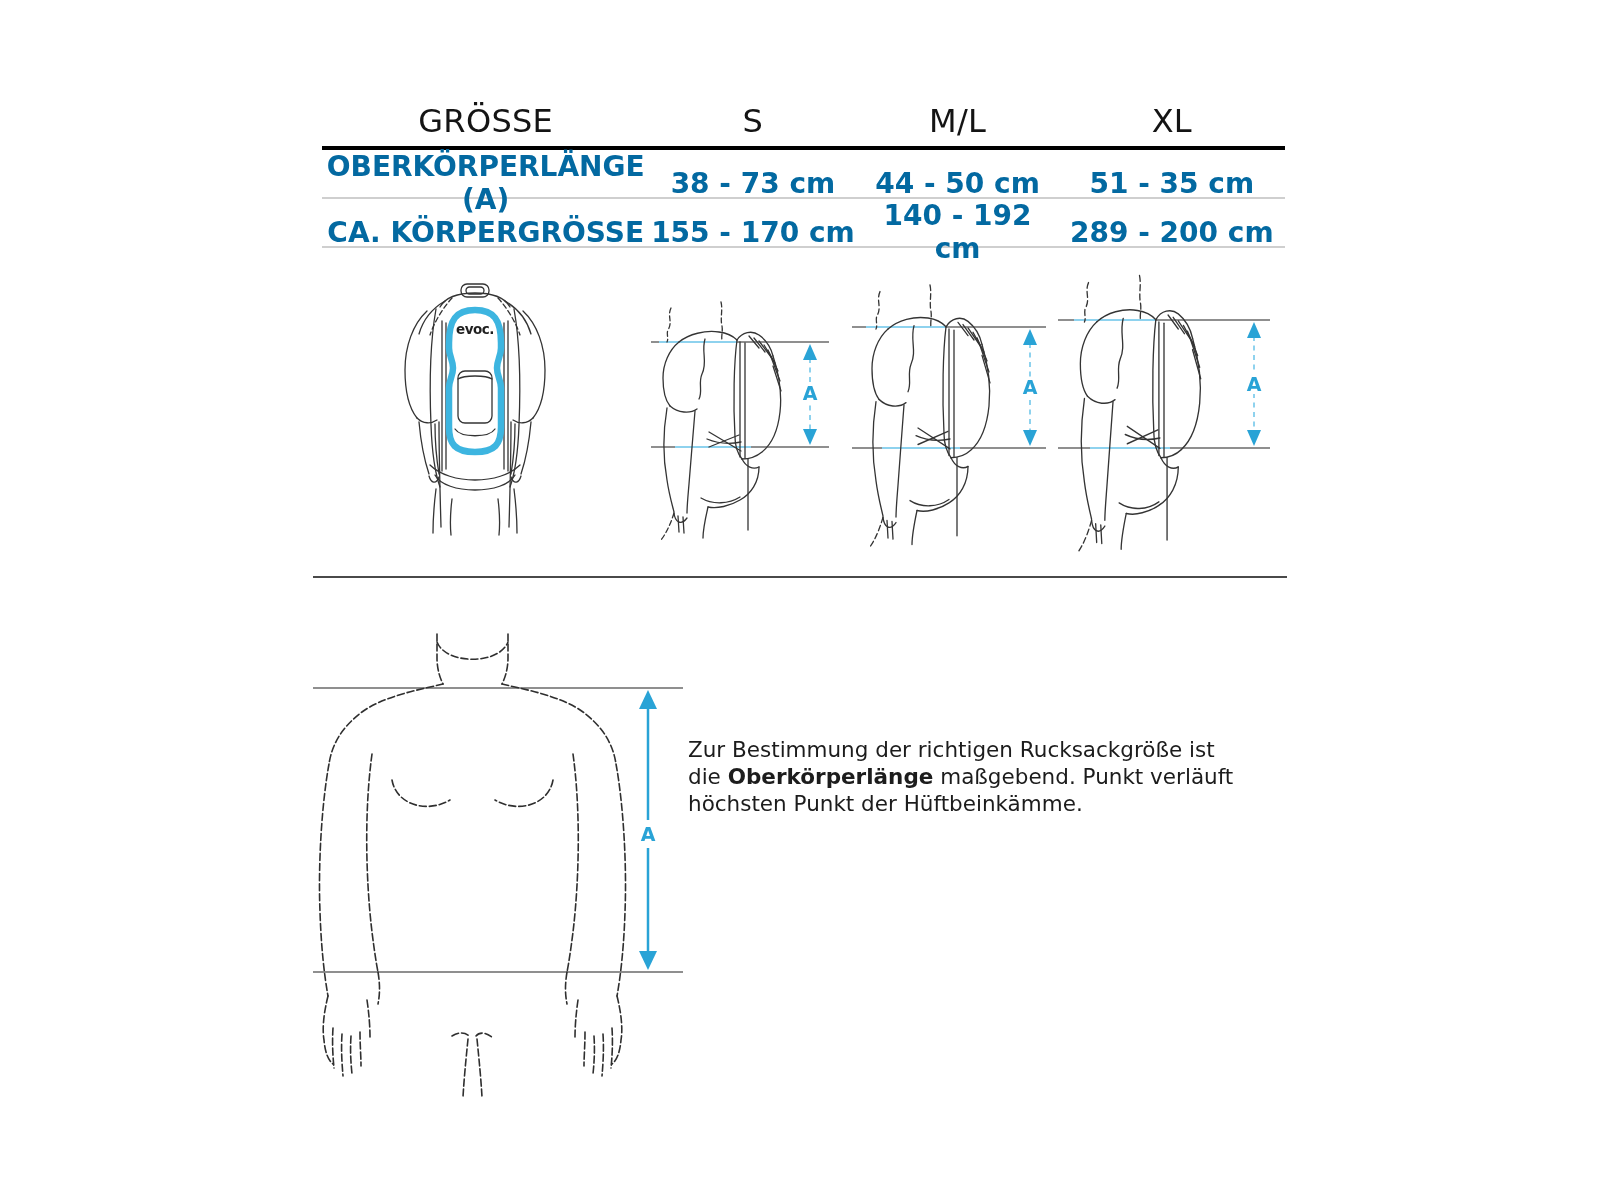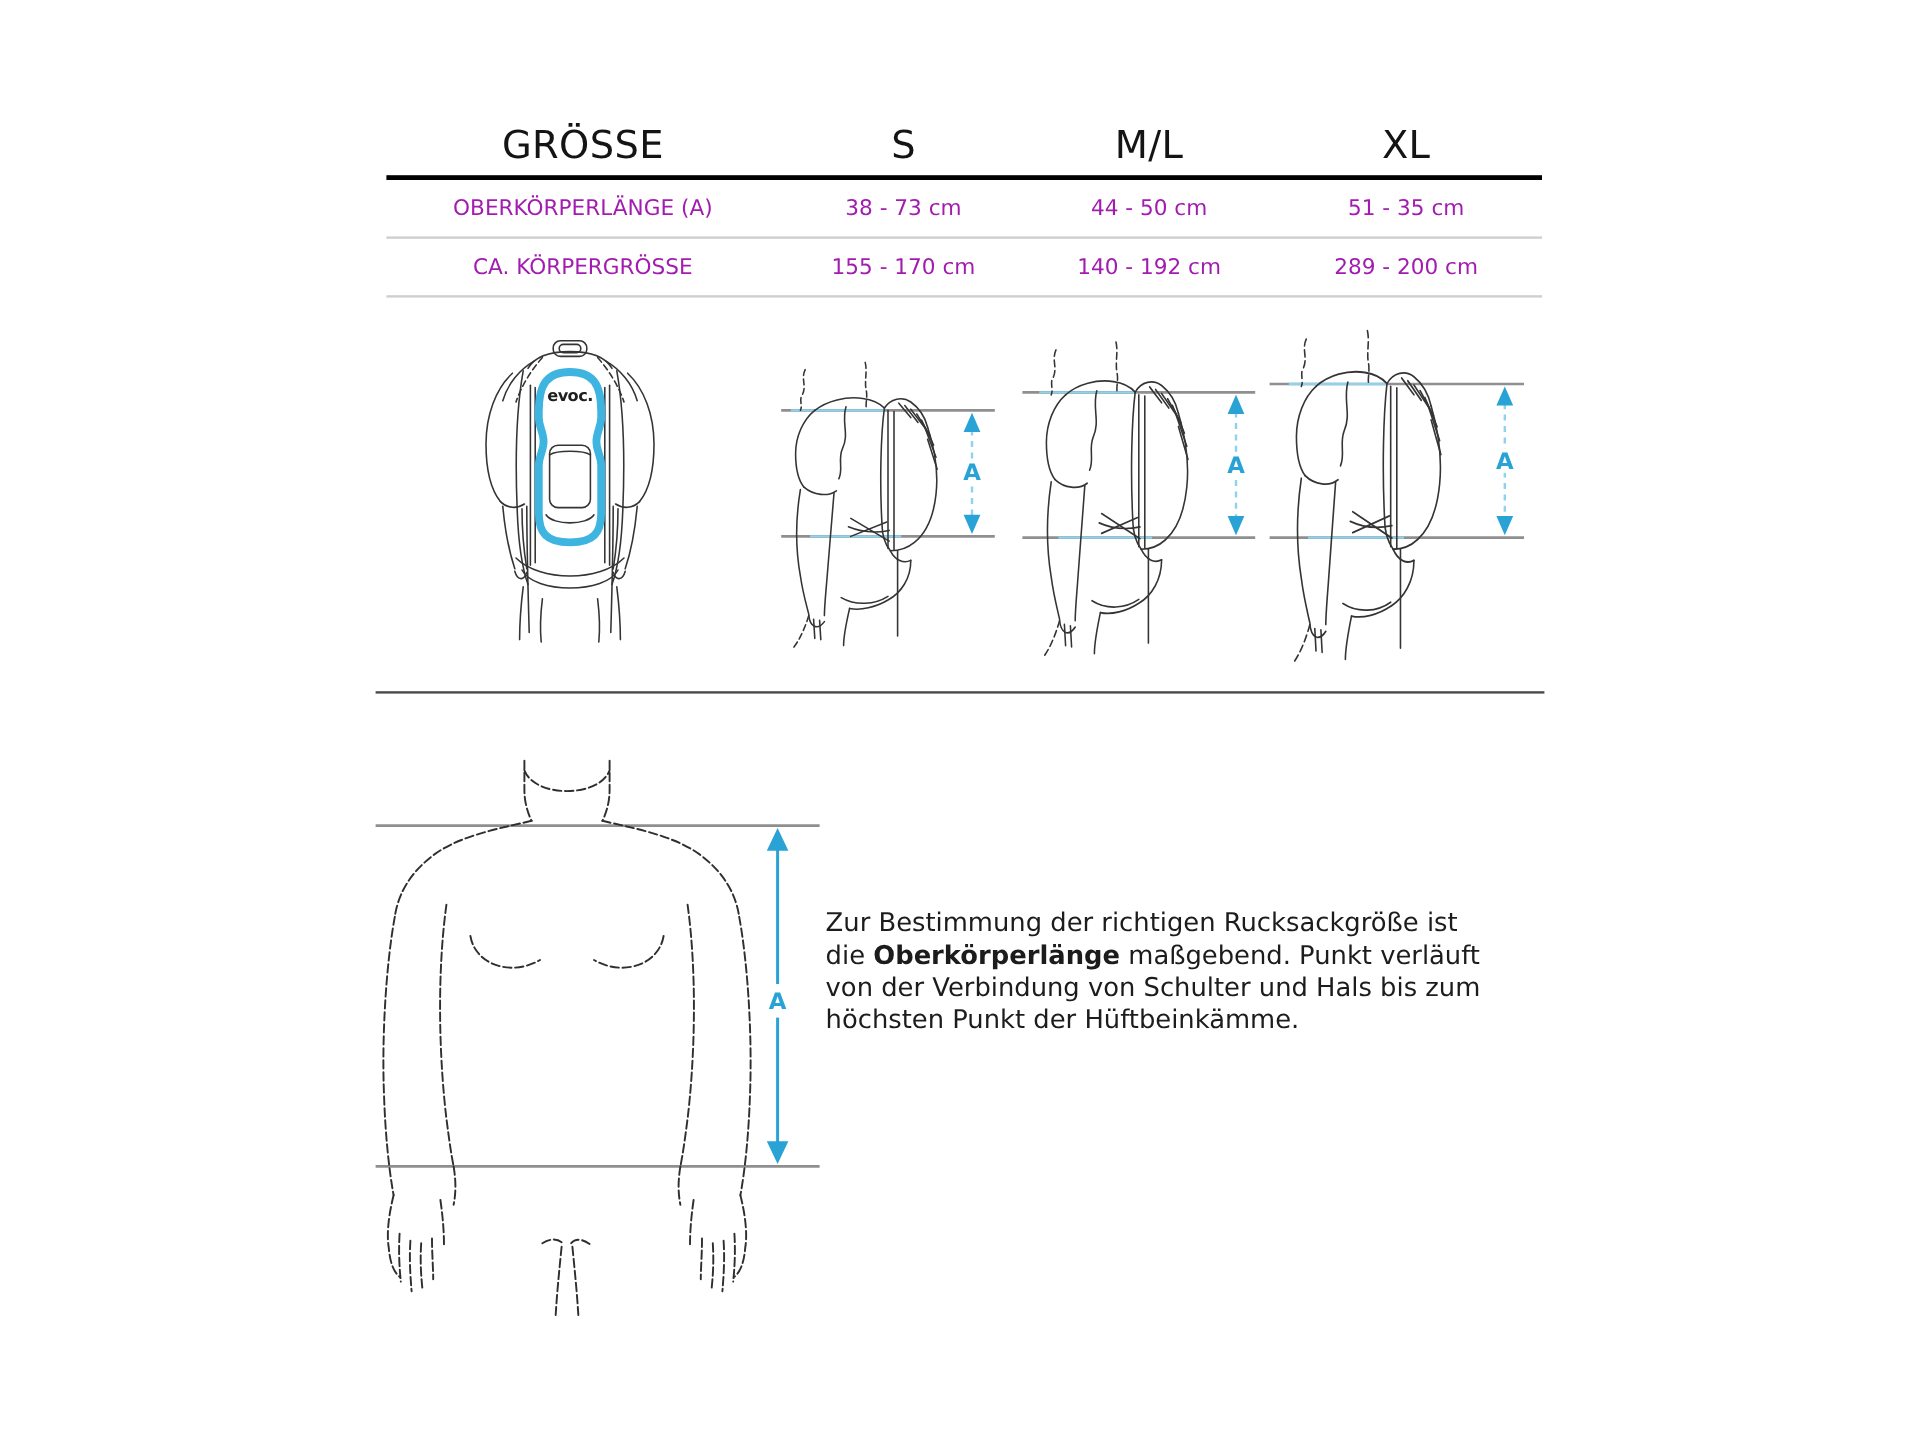--- a/index.html
+++ b/index.html
@@ -5,41 +5,41 @@
   html,body{margin:0;padding:0;background:#ffffff;}
   .canvas{position:relative;width:1600px;height:1200px;background:#fff;overflow:hidden;
           font-family:"DejaVu Sans","Liberation Sans",sans-serif;}
   
   .size-table{position:absolute;left:322px;top:84px;width:963px;}
   .st-header{display:grid;grid-template-columns:34% 21.5% 21% 23.5%;height:62px;
              align-items:center;border-bottom:4px solid #000;}
   .st-header div{text-align:center;font-size:32px;color:#141414;letter-spacing:.3px;margin-top:11px;}
   .st-row{display:grid;grid-template-columns:34% 21.5% 21% 23.5%;height:47px;
           align-items:center;border-bottom:2px solid #cfcfcf;}
-  .st-row div{text-align:center;font-size:18px;color:#a21caf;}
+  .st-row div{text-align:center;font-size:28px;color:#0369a1;font-weight:bold;}
   
   .illu{position:absolute;}
   svg{overflow:visible;}
   .sk   {stroke:#343434;stroke-width:1.3;fill:none;stroke-linecap:round;stroke-linejoin:round;}
   .skd  {stroke:#343434;stroke-width:1.3;fill:none;stroke-linecap:round;stroke-dasharray:5 3;}
   .bodyln{stroke:#2f2f2f;stroke-width:1.6;fill:none;stroke-linecap:round;stroke-dasharray:7 3;}
   .grayline{stroke:#8f8f8f;stroke-width:2.2;}
   .cyanmark{stroke:var(--accent-light);stroke-width:2;}
   .arrowdash{stroke:var(--accent-light);stroke-width:2;stroke-dasharray:5 4.5;}
   .arrowsolid{stroke:var(--accent);stroke-width:2.5;}
   .ahead{fill:var(--accent);}
   .alabel{fill:var(--accent);font-size:19px;font-weight:bold;text-anchor:middle;
           font-family:"DejaVu Sans",sans-serif;}
   .packcyan{stroke:var(--pack-outline);stroke-width:6.5;fill:none;stroke-linejoin:round;}
   .logo{fill:#1f1f1f;font-size:13.5px;font-weight:bold;text-anchor:middle;letter-spacing:-.5px;
         font-family:"DejaVu Sans",sans-serif;}
   
   .divider{position:absolute;left:313px;top:576px;width:974px;height:2px;background:#4a4a4a;}
   
-  .desc{position:absolute;left:688px;top:756px;width:600px;font-size:21.5px;line-height:27px;
+  .desc{position:absolute;left:688px;top:736px;width:600px;font-size:21.5px;line-height:27px;
         color:#1c1c1c;}
   .desc b{font-weight:bold;}
 </style>
 </head>
 <body>
 
 <div class="canvas">
 
   <div class="size-table">
     <div class="st-header">
@@ -243,17 +243,16 @@
         <polygon class="ahead" points="348,98 339,117 357,117"></polygon>
         <polygon class="ahead" points="348,378 339,359 357,359"></polygon>
         <text class="alabel" x="348" y="249">A</text>
       </g>
     </svg>
   </div>
 
   <div class="desc">
     <div><span>Zur Bestimmung der richtigen Rucksackgröße ist</span></div>
     <div><span>die </span><b>Oberkörperlänge</b><span> maßgebend. Punkt verläuft</span></div>
-    <div><span>von der Verbindung von Schulter und Hals bis zum</span></div>
     <div><span>höchsten Punkt der Hüftbeinkämme.</span></div>
   </div>
 
 </div>
 
 </body></html>

